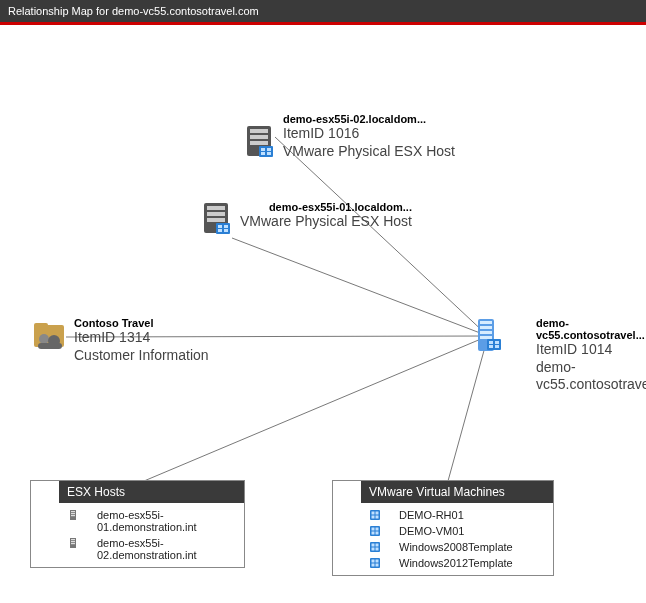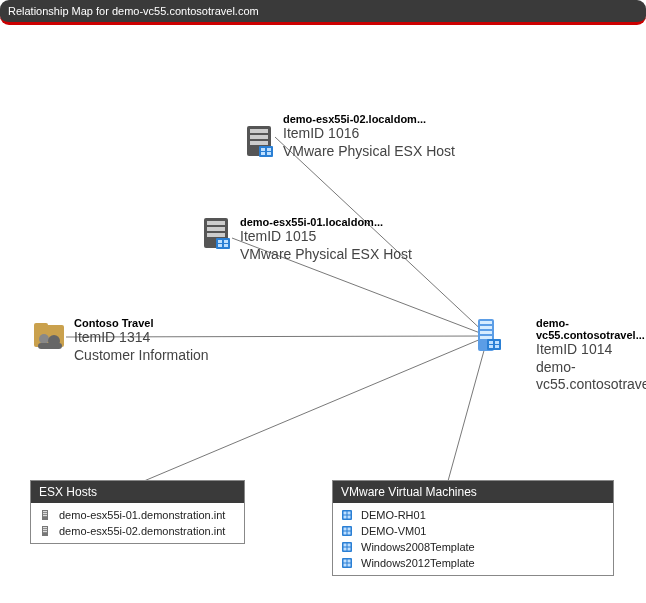--- a/index.html
+++ b/index.html
@@ -11,21 +11,20 @@
   height: 603px;
   position: relative;
   overflow: hidden;
 }
 .titlebar {
   background: #3a3a3a;
   color: #fff;
   padding: 5px 8px;
   font-size: 11px;
   border-bottom: 3px solid #c00;
-  border-radius: 9px;
 }
 .canvas {
   position: absolute;
   top: 28px;
   left: 0; right: 0; bottom: 0;
 }
 svg.lines {
   position: absolute;
   inset: 0;
   width: 100%;
@@ -50,35 +49,36 @@
 .node .lbl .line {
   color: #444;
   font-size: 14px;
   line-height: 1.25;
 }
 
 .panel {
   position: absolute;
   border: 1px solid #888;
   background: #fff;
+  padding-left: 28px;
 }
 .panel .hdr {
   background: #3a3a3a;
   color: #fff;
   font-size: 12px;
   padding: 4px 8px;
 }
 .panel ul {
   list-style: none;
   padding: 4px 0;
 }
 .panel li {
   display: flex;
-  align-items: flex-end;
-  gap: 8px;
+  align-items: flex-start;
+  gap: 18px;
   padding: 2px 8px;
   color: #222;
 }
 .panel li .mini {
   width: 12px;
   height: 12px;
   flex: 0 0 12px;
 }
 </style>
 </head>
@@ -114,37 +114,36 @@
         <rect x="26" y="28" width="4" height="3" fill="#bfe0ff"></rect>
       </svg>
     </div>
     <div class="lbl">
       <div class="name">demo-esx55i-02.localdom...</div>
       <div class="line">ItemID 1016</div>
       <div class="line">VMware Physical ESX Host</div>
     </div>
   </div>
 
-  <div class="node" style="left:198px; top:188px;">
+  <div class="node" style="left:198px; top:173px;text-align:right;">
     <div class="icon">
       <svg viewBox="0 0 36 36">
         <rect x="6" y="2" width="24" height="30" rx="2" fill="#555"></rect>
         <rect x="9" y="5" width="18" height="4" fill="#ccc"></rect>
         <rect x="9" y="11" width="18" height="4" fill="#ccc"></rect>
         <rect x="9" y="17" width="18" height="4" fill="#ccc"></rect>
         <rect x="18" y="22" width="14" height="11" rx="1" fill="#2a7fd4"></rect>
         <rect x="20" y="24" width="4" height="3" fill="#bfe0ff"></rect>
         <rect x="26" y="24" width="4" height="3" fill="#bfe0ff"></rect>
         <rect x="20" y="28" width="4" height="3" fill="#bfe0ff"></rect>
         <rect x="26" y="28" width="4" height="3" fill="#bfe0ff"></rect>
       </svg>
     </div>
     <div class="lbl">
       <div class="name">demo-esx55i-01.localdom...</div>
-      <div class="line">ItemID 1015</div>
       <div class="line">VMware Physical ESX Host</div>
     </div>
   </div>
 
   <div class="node" style="left:32px; top:289px;">
     <div class="icon">
       <svg viewBox="0 0 36 36">
         <rect x="2" y="8" width="30" height="22" rx="2" fill="#caa14d"></rect>
         <rect x="2" y="6" width="14" height="6" rx="2" fill="#caa14d"></rect>
         <circle cx="12" cy="22" r="5" fill="#888"></circle>
@@ -202,21 +201,21 @@
               <rect x="4" y="2" width="4" height="1.2" fill="#ddd"></rect>
               <rect x="4" y="4" width="4" height="1.2" fill="#ddd"></rect>
               <rect x="4" y="6" width="4" height="1.2" fill="#ddd"></rect>
             </svg>
         </span>
         <span>demo-esx55i-02.demonstration.int</span>
       </li>
     </ul>
   </div>
 
-  <div class="panel" style="left:332px; top:452px; width:282px;">
+  <div class="panel" style="left:332px; top:452px; width:222px;">
     <div class="hdr">VMware Virtual Machines</div>
     <ul>
       <li>
         <span class="mini">
           <svg viewBox="0 0 12 12">
               <rect x="1" y="1" width="10" height="10" rx="1" fill="#2a7fd4"></rect>
               <rect x="2.5" y="2.5" width="3" height="3" fill="#bfe0ff"></rect>
               <rect x="6.5" y="2.5" width="3" height="3" fill="#bfe0ff"></rect>
               <rect x="2.5" y="6.5" width="3" height="3" fill="#bfe0ff"></rect>
               <rect x="6.5" y="6.5" width="3" height="3" fill="#bfe0ff"></rect>

